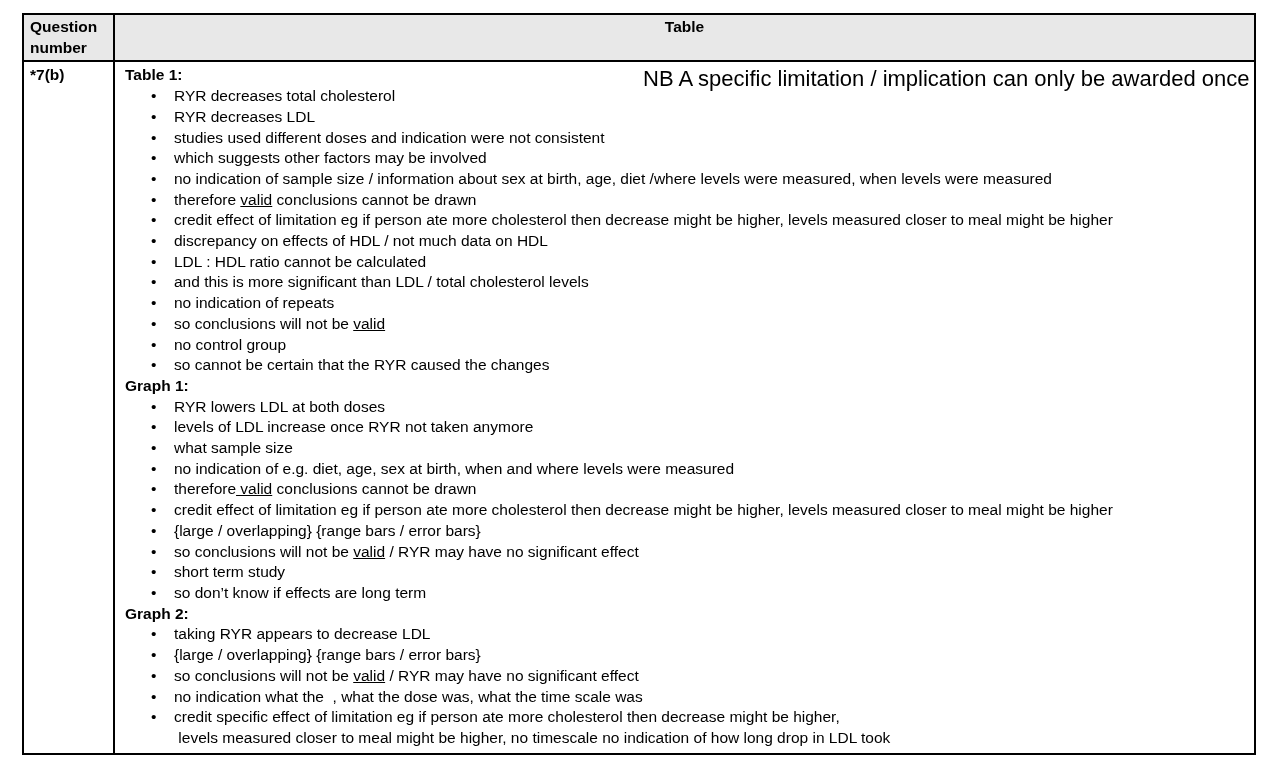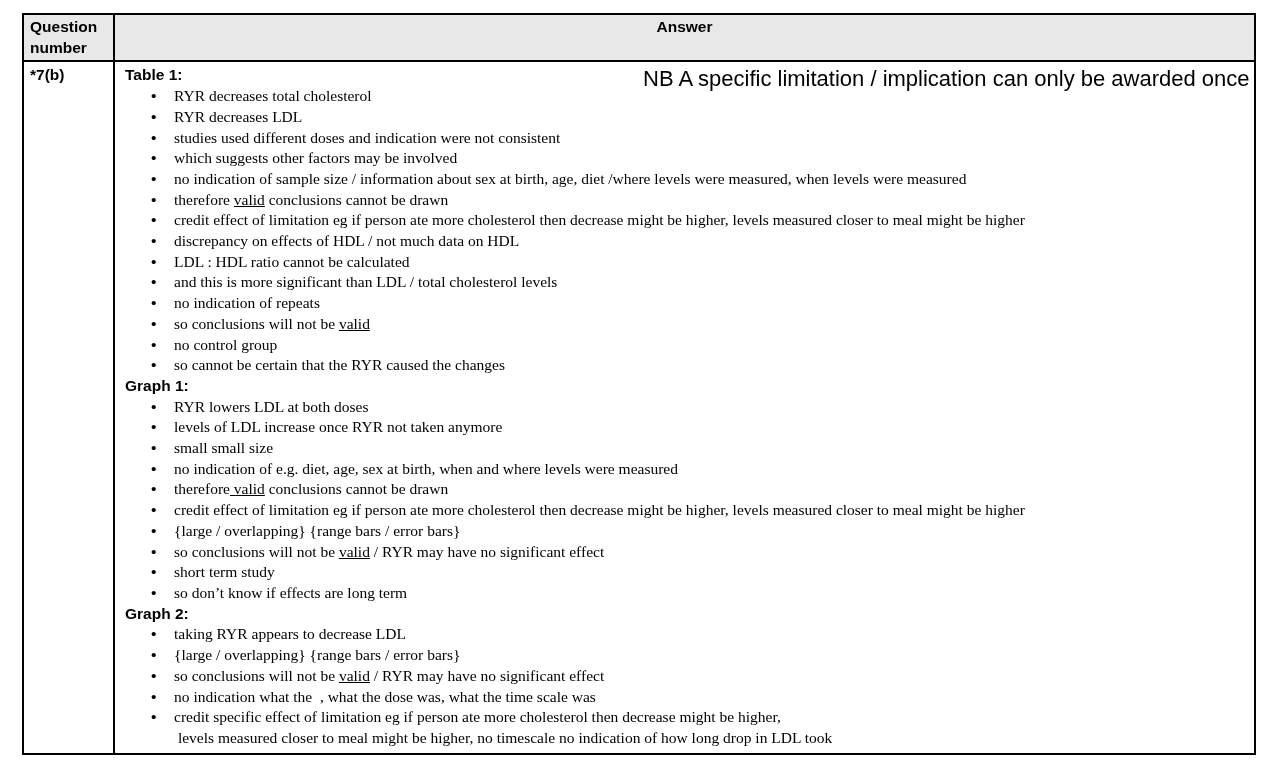--- a/index.html
+++ b/index.html
@@ -59,32 +59,32 @@
   }
   .section-heading { font-weight: bold; }
   .bullet-line {
     display: flex;
     margin-left: 26px;
   }
   .dot {
     flex: 0 0 23px;
     width: 23px;
   }
-  .bullet-text { white-space: pre-wrap; font-family: Liberation Serif, serif; }
+  .bullet-text { white-space: pre-wrap; }
   .u { text-decoration: underline; }
 </style>
 </head>
 <body>
 
 <div class="page">
   <table class="ms-table">
     <thead>
       <tr>
         <th class="col-q">Question number</th>
-        <th class="col-a">Answer</th>
+        <th class="col-a">Table</th>
       </tr>
     </thead>
     <tbody>
       <tr>
         <td class="q-cell">*7(b)</td>
         <td class="a-cell">
           <div class="nb-note">NB A specific limitation / implication can only be awarded once</div>
           <div id="sections">
               <div class="section-heading">Table 1:</div>
               <div class="bullet-line">
@@ -147,21 +147,21 @@
               <div class="bullet-line">
                 <span class="dot">•</span>
                 <span class="bullet-text">RYR lowers LDL at both doses</span>
               </div>
               <div class="bullet-line">
                 <span class="dot">•</span>
                 <span class="bullet-text">levels of LDL increase once RYR not taken anymore</span>
               </div>
               <div class="bullet-line">
                 <span class="dot">•</span>
-                <span class="bullet-text">small small size</span>
+                <span class="bullet-text">what sample size</span>
               </div>
               <div class="bullet-line">
                 <span class="dot">•</span>
                 <span class="bullet-text">no indication of e.g. diet, age, sex at birth, when and where levels were measured</span>
               </div>
               <div class="bullet-line">
                 <span class="dot">•</span>
                 <span class="bullet-text">therefore<span class="u"> valid</span> conclusions cannot be drawn</span>
               </div>
               <div class="bullet-line">

